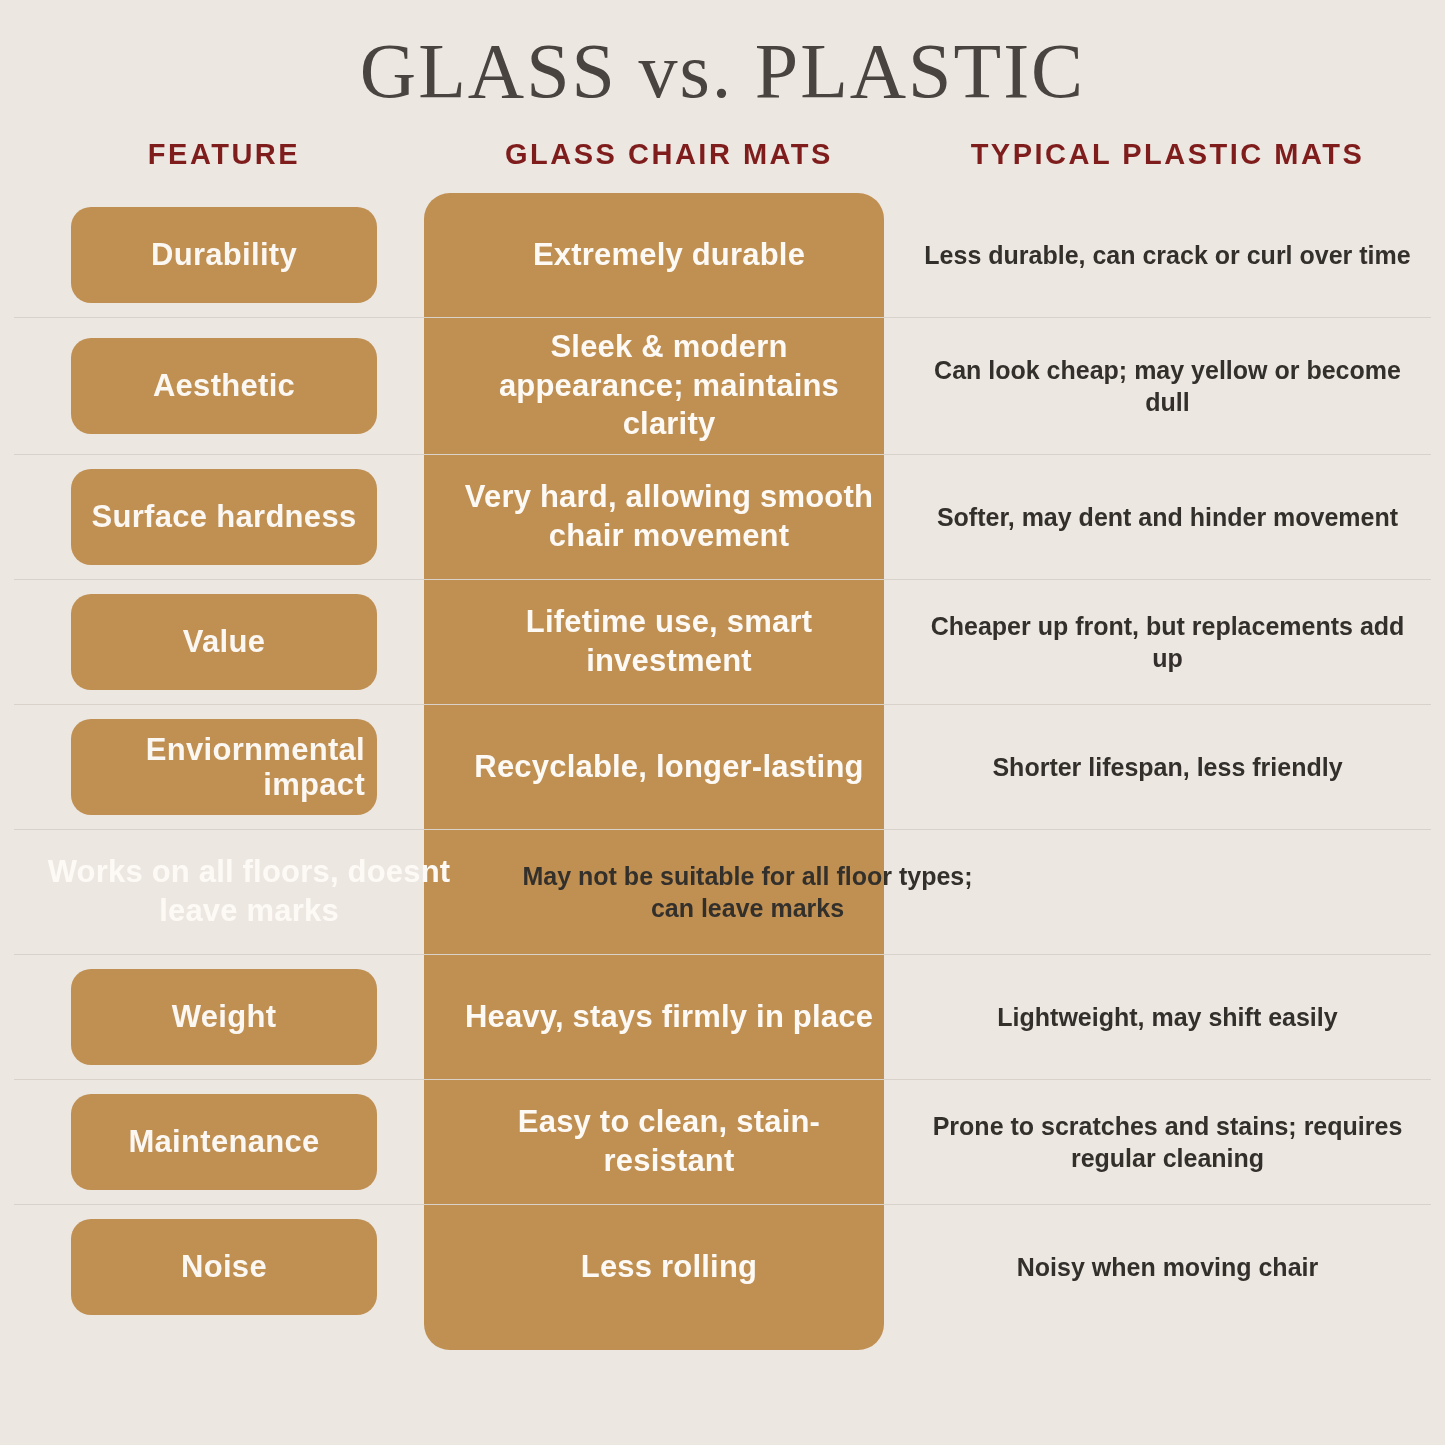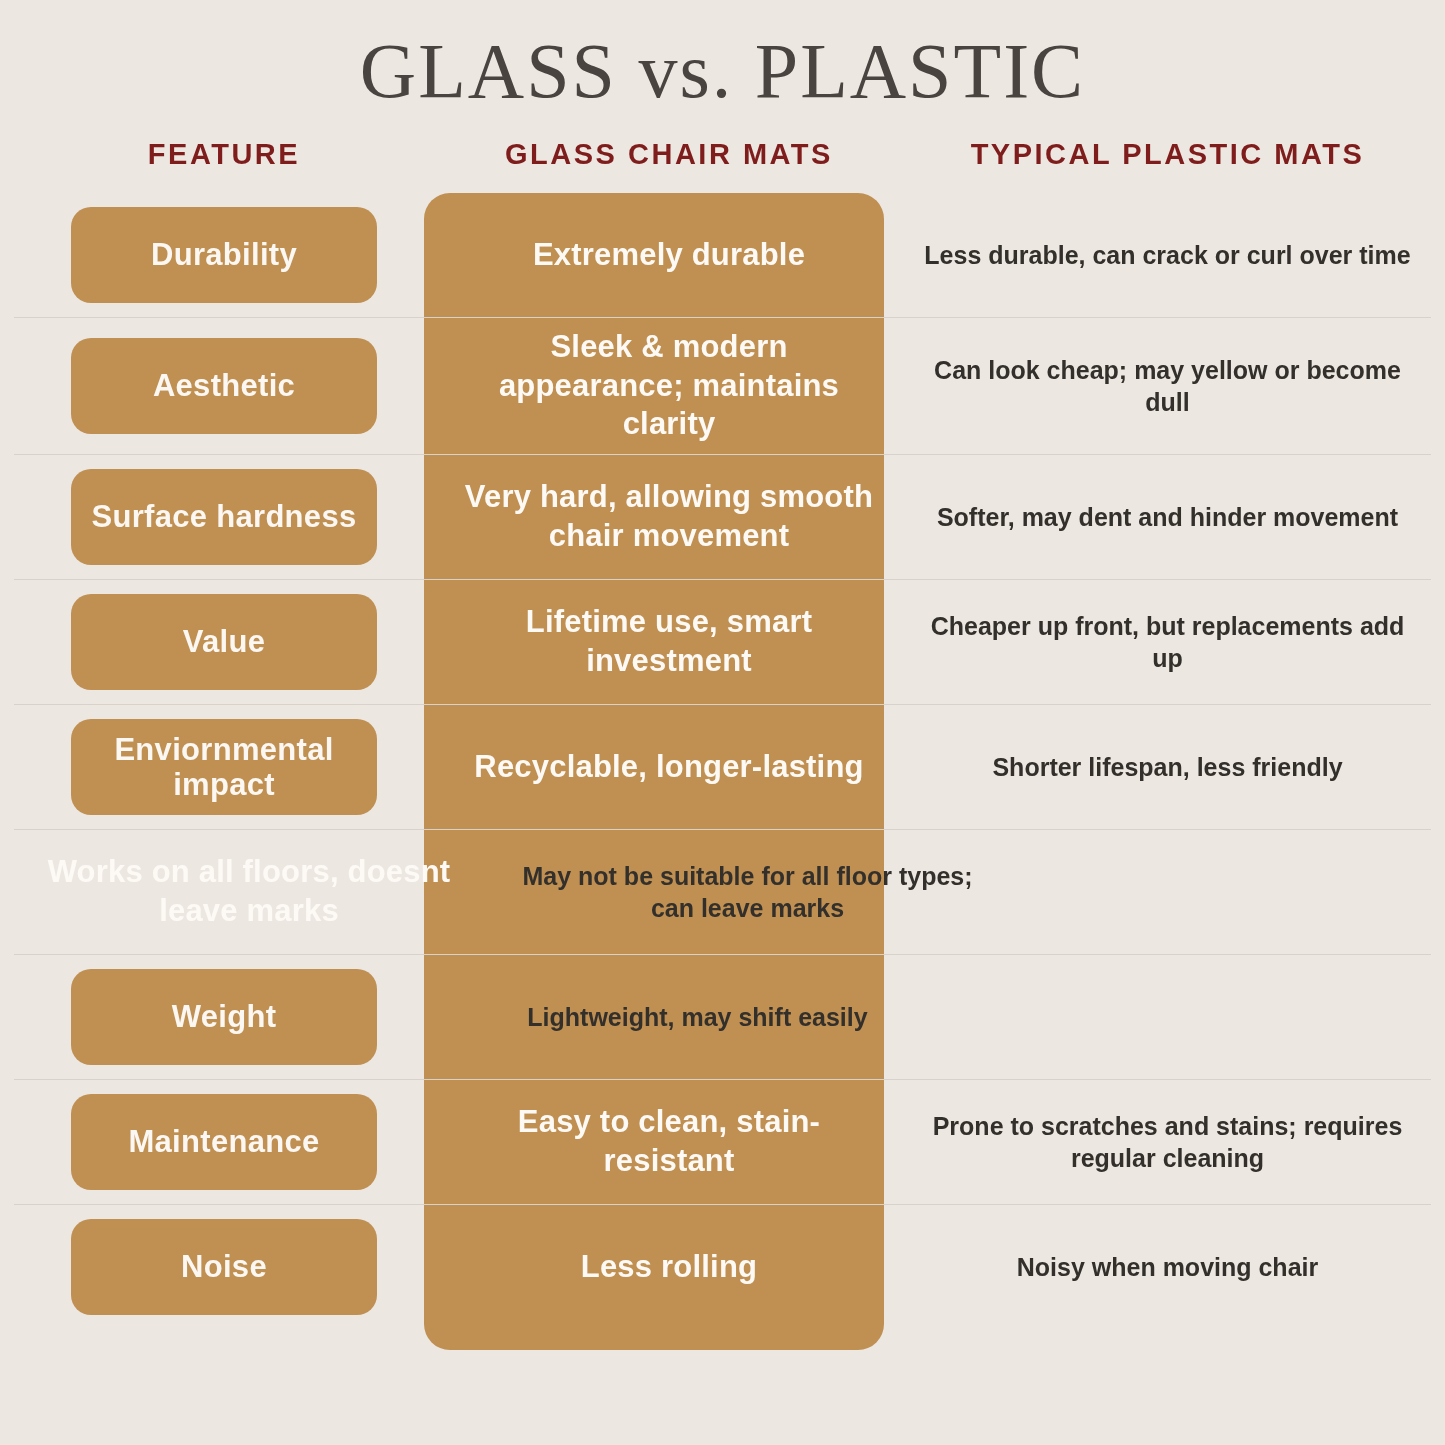--- a/index.html
+++ b/index.html
@@ -95,21 +95,21 @@
 
   .pill {
     width: 306px;
     min-height: 96px;
     background: #c08f52;
     border-radius: 20px;
     color: #fbf7f2;
     display: flex;
     align-items: center;
     justify-content: center;
-    text-align: center;
+    text-align: right;
     font-family: "Liberation Sans", sans-serif;
     font-weight: 700;
     font-size: 31px;
     line-height: 1.15;
     padding: 6px 12px;
     box-sizing: border-box;
     letter-spacing: 0.3px;
   }
 
   .glass-text {
@@ -213,20 +213,23 @@
         </div>
         <div class="cell c3">
           <div class="plastic-text">May not be suitable for all floor types; can leave marks</div>
         </div>
       </div>
 
       <div class="row">
         <div class="cell c1">
           <div class="pill">Weight</div>
         </div>
+        <div class="cell c2">
+          <div class="glass-text">Heavy, stays firmly in place</div>
+        </div>
         <div class="cell c3">
           <div class="plastic-text">Lightweight, may shift easily</div>
         </div>
       </div>
 
       <div class="row">
         <div class="cell c1">
           <div class="pill">Maintenance</div>
         </div>
         <div class="cell c2">

